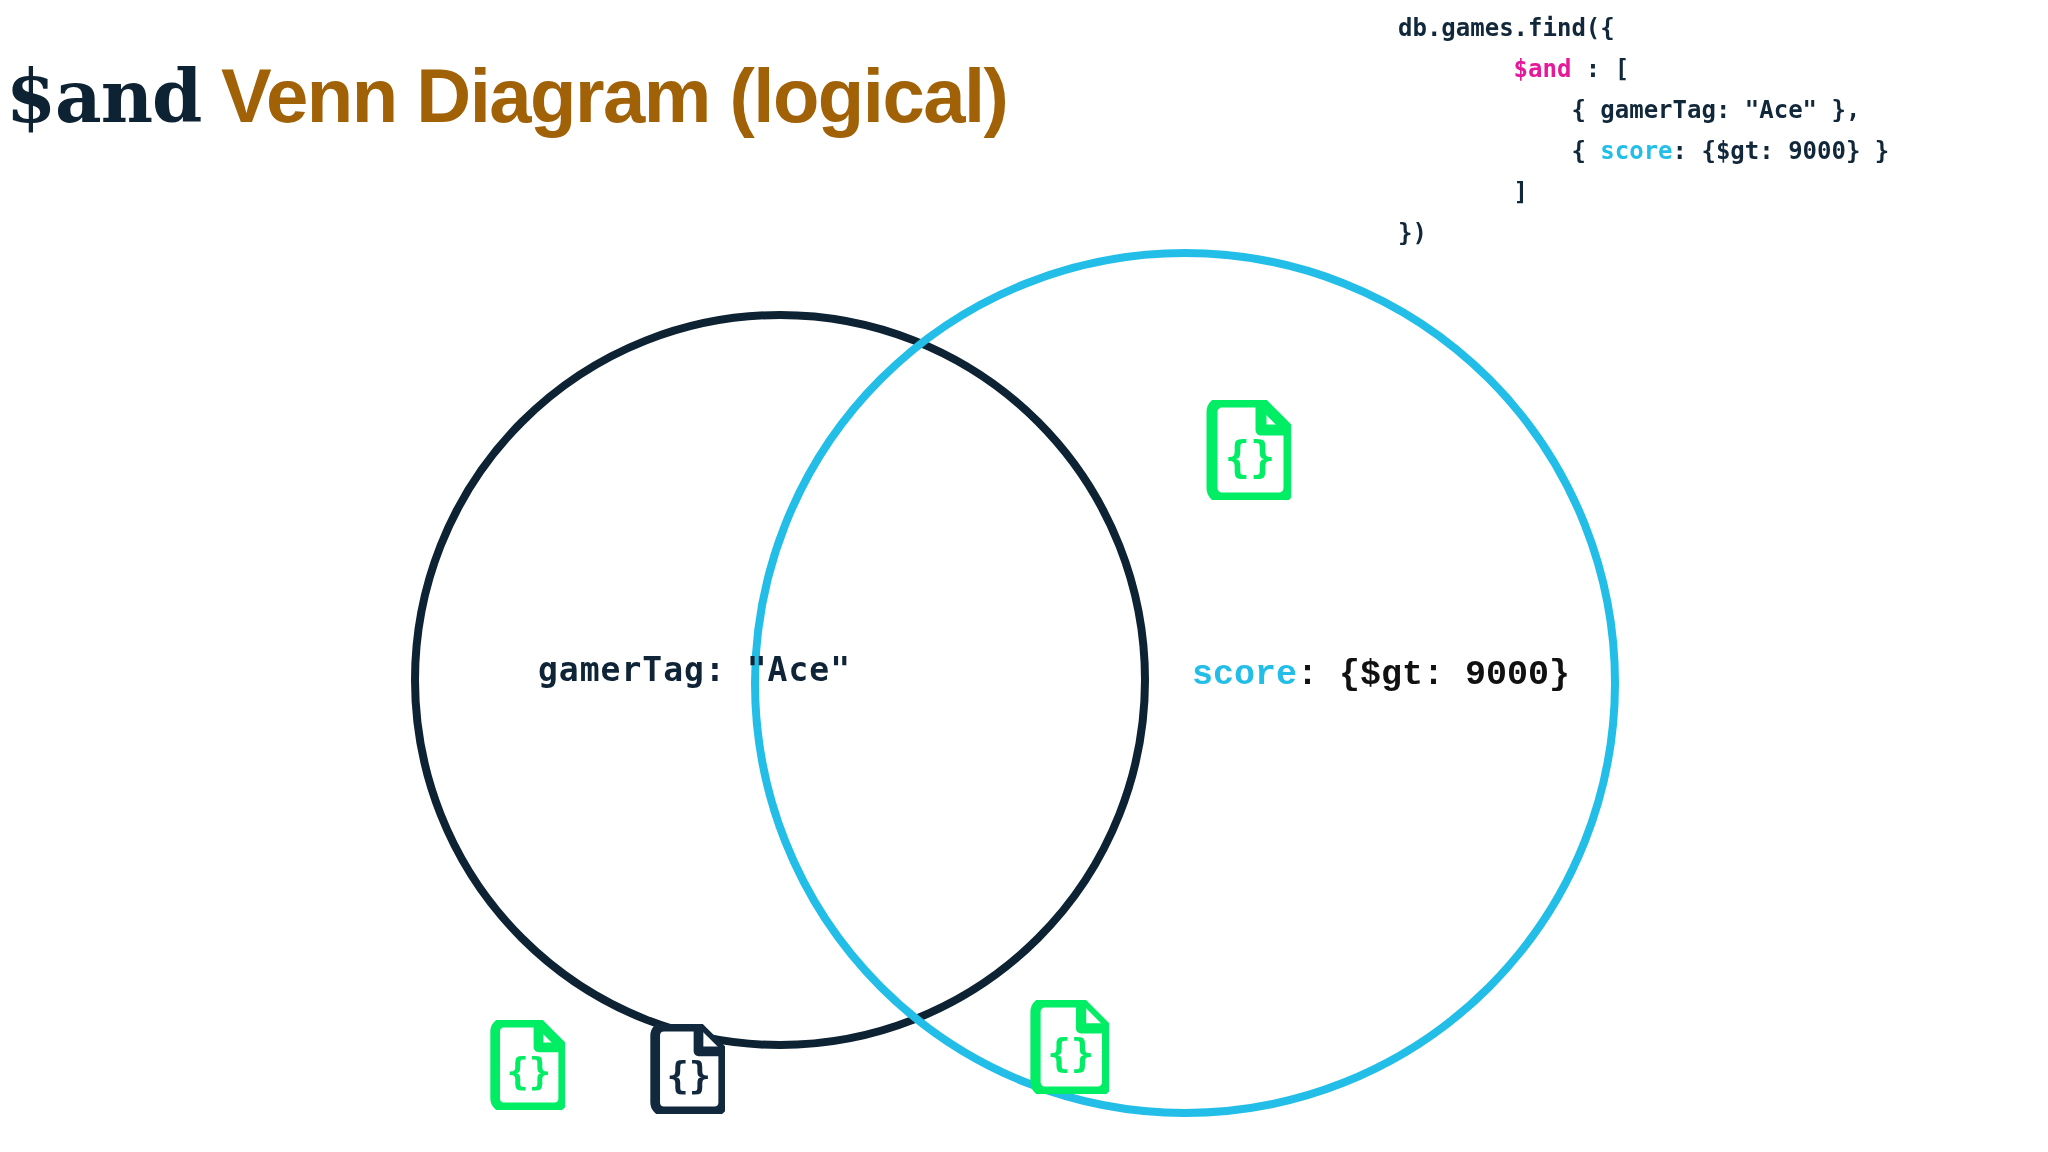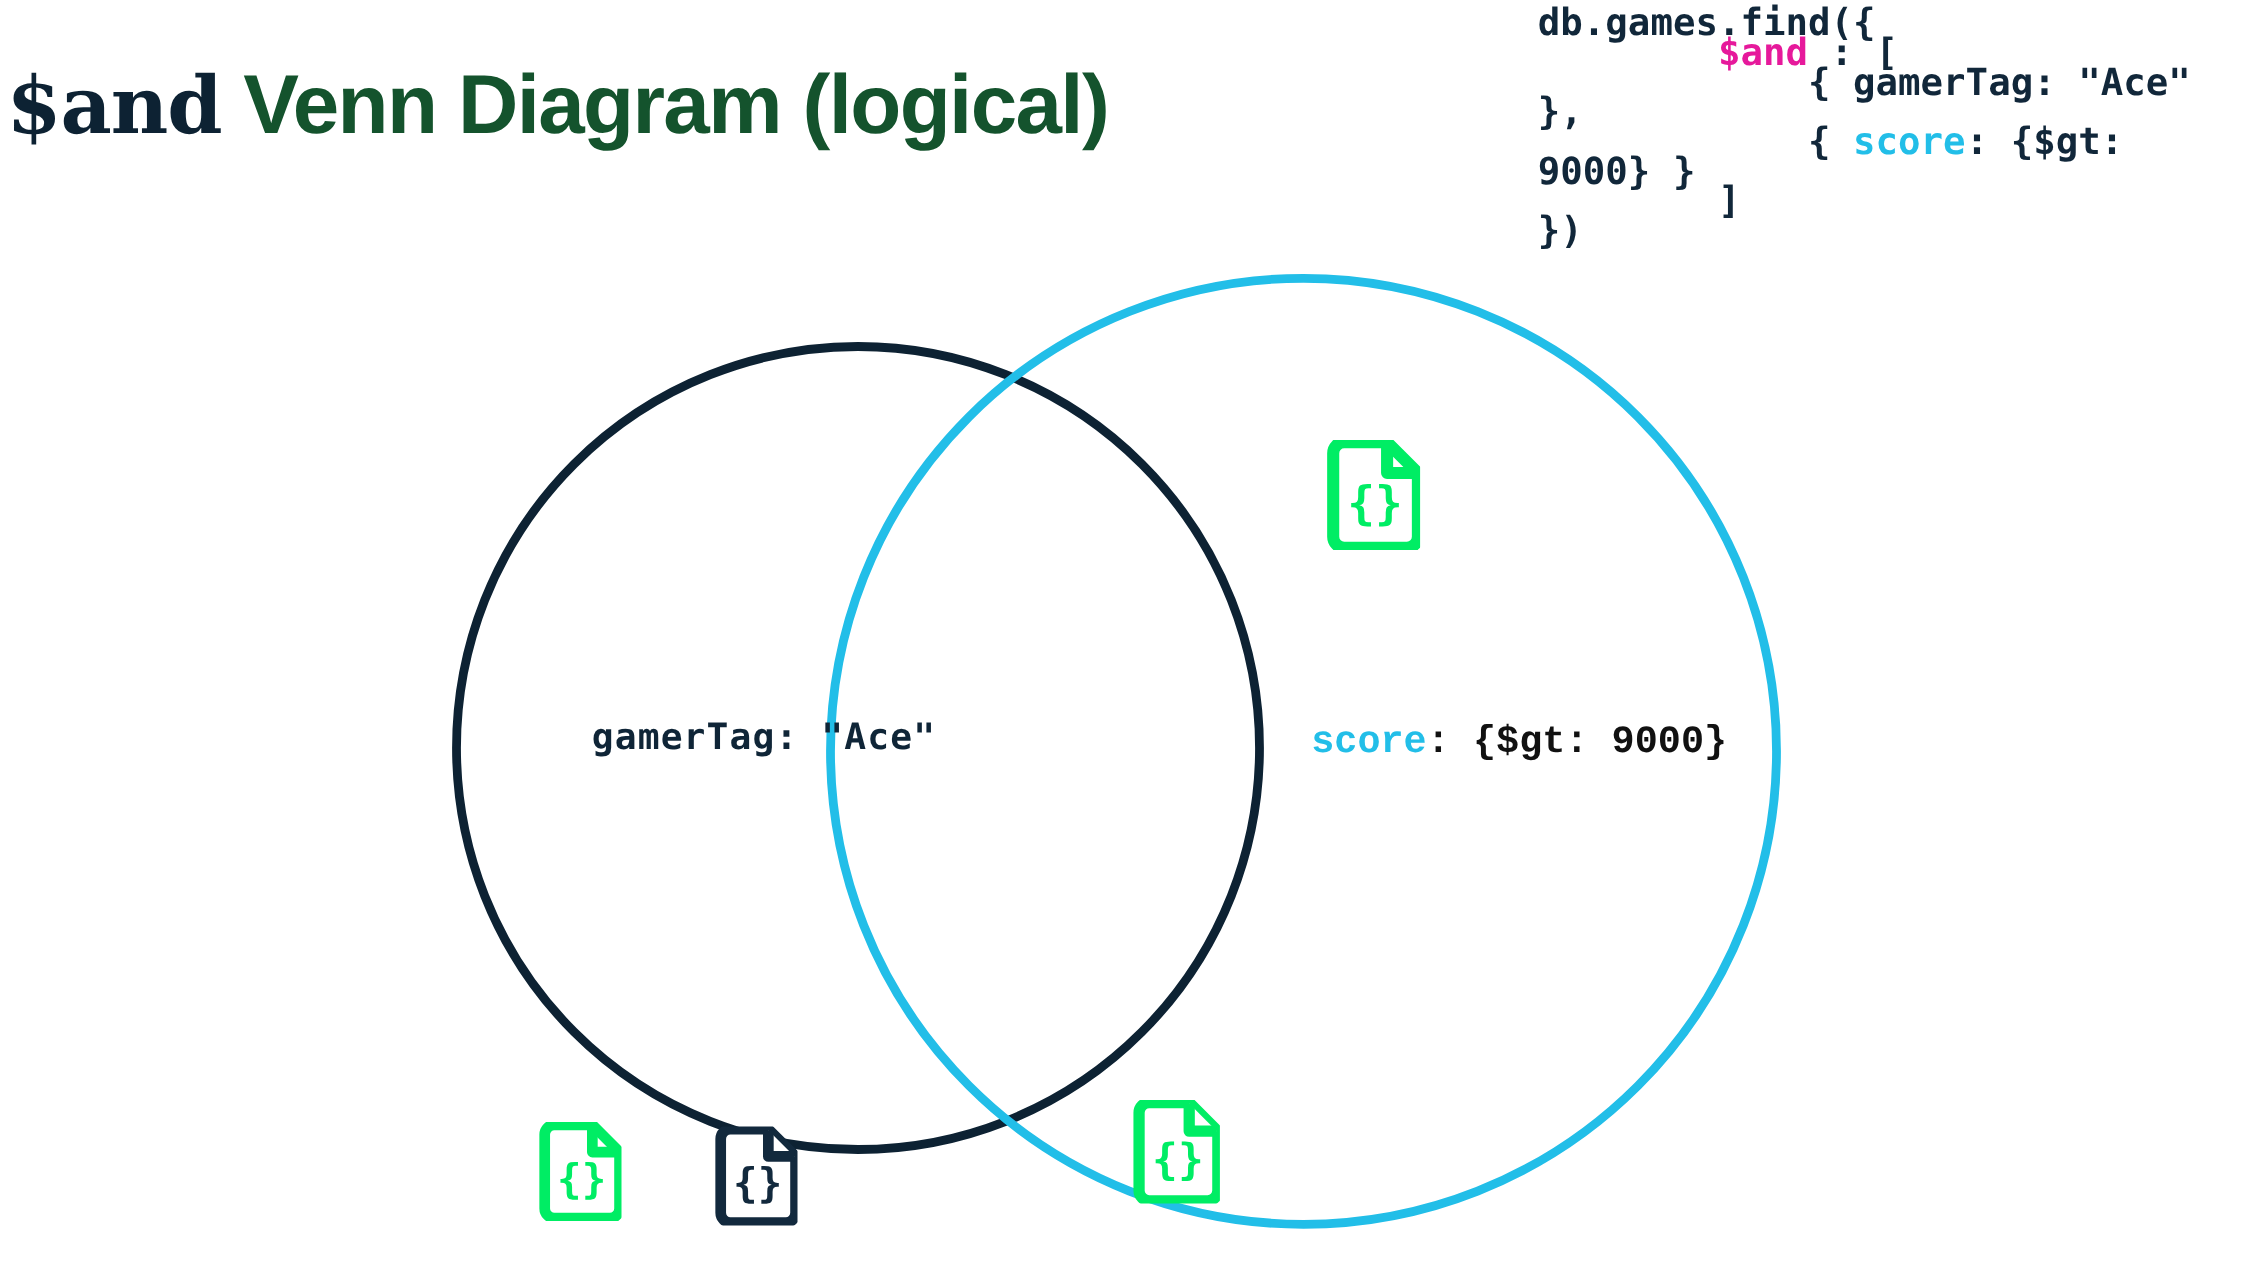--- a/index.html
+++ b/index.html
@@ -28,34 +28,34 @@
     font-family: "DejaVu Serif", serif;
     font-weight: 700;
     font-size: 72px;
     color: #0d2233;
     letter-spacing: -1px;
   }
   .slide-title .t-sans {
     font-family: "Liberation Sans", sans-serif;
     font-weight: 700;
     font-size: 76px;
-    color: #14532d;
+    color: #a16207;
     letter-spacing: -1.5px;
   }
 
   
   .code-block {
     position: absolute;
     left: 1398px;
     top: 8px;
     width: 640px;
     font-family: "DejaVu Sans Mono", monospace;
     font-weight: 700;
-    font-size: 34px;
-    line-height: 27px;
+    font-size: 24px;
+    line-height: 41px;
     color: #11273a;
     white-space: pre-wrap;
     word-break: break-word;
     letter-spacing: 0px;
   }
   .code-block .kw-and  { color: #e6199b; }
   .code-block .kw-score{ color: #22bee8; }
 
   
   .venn-stage {

